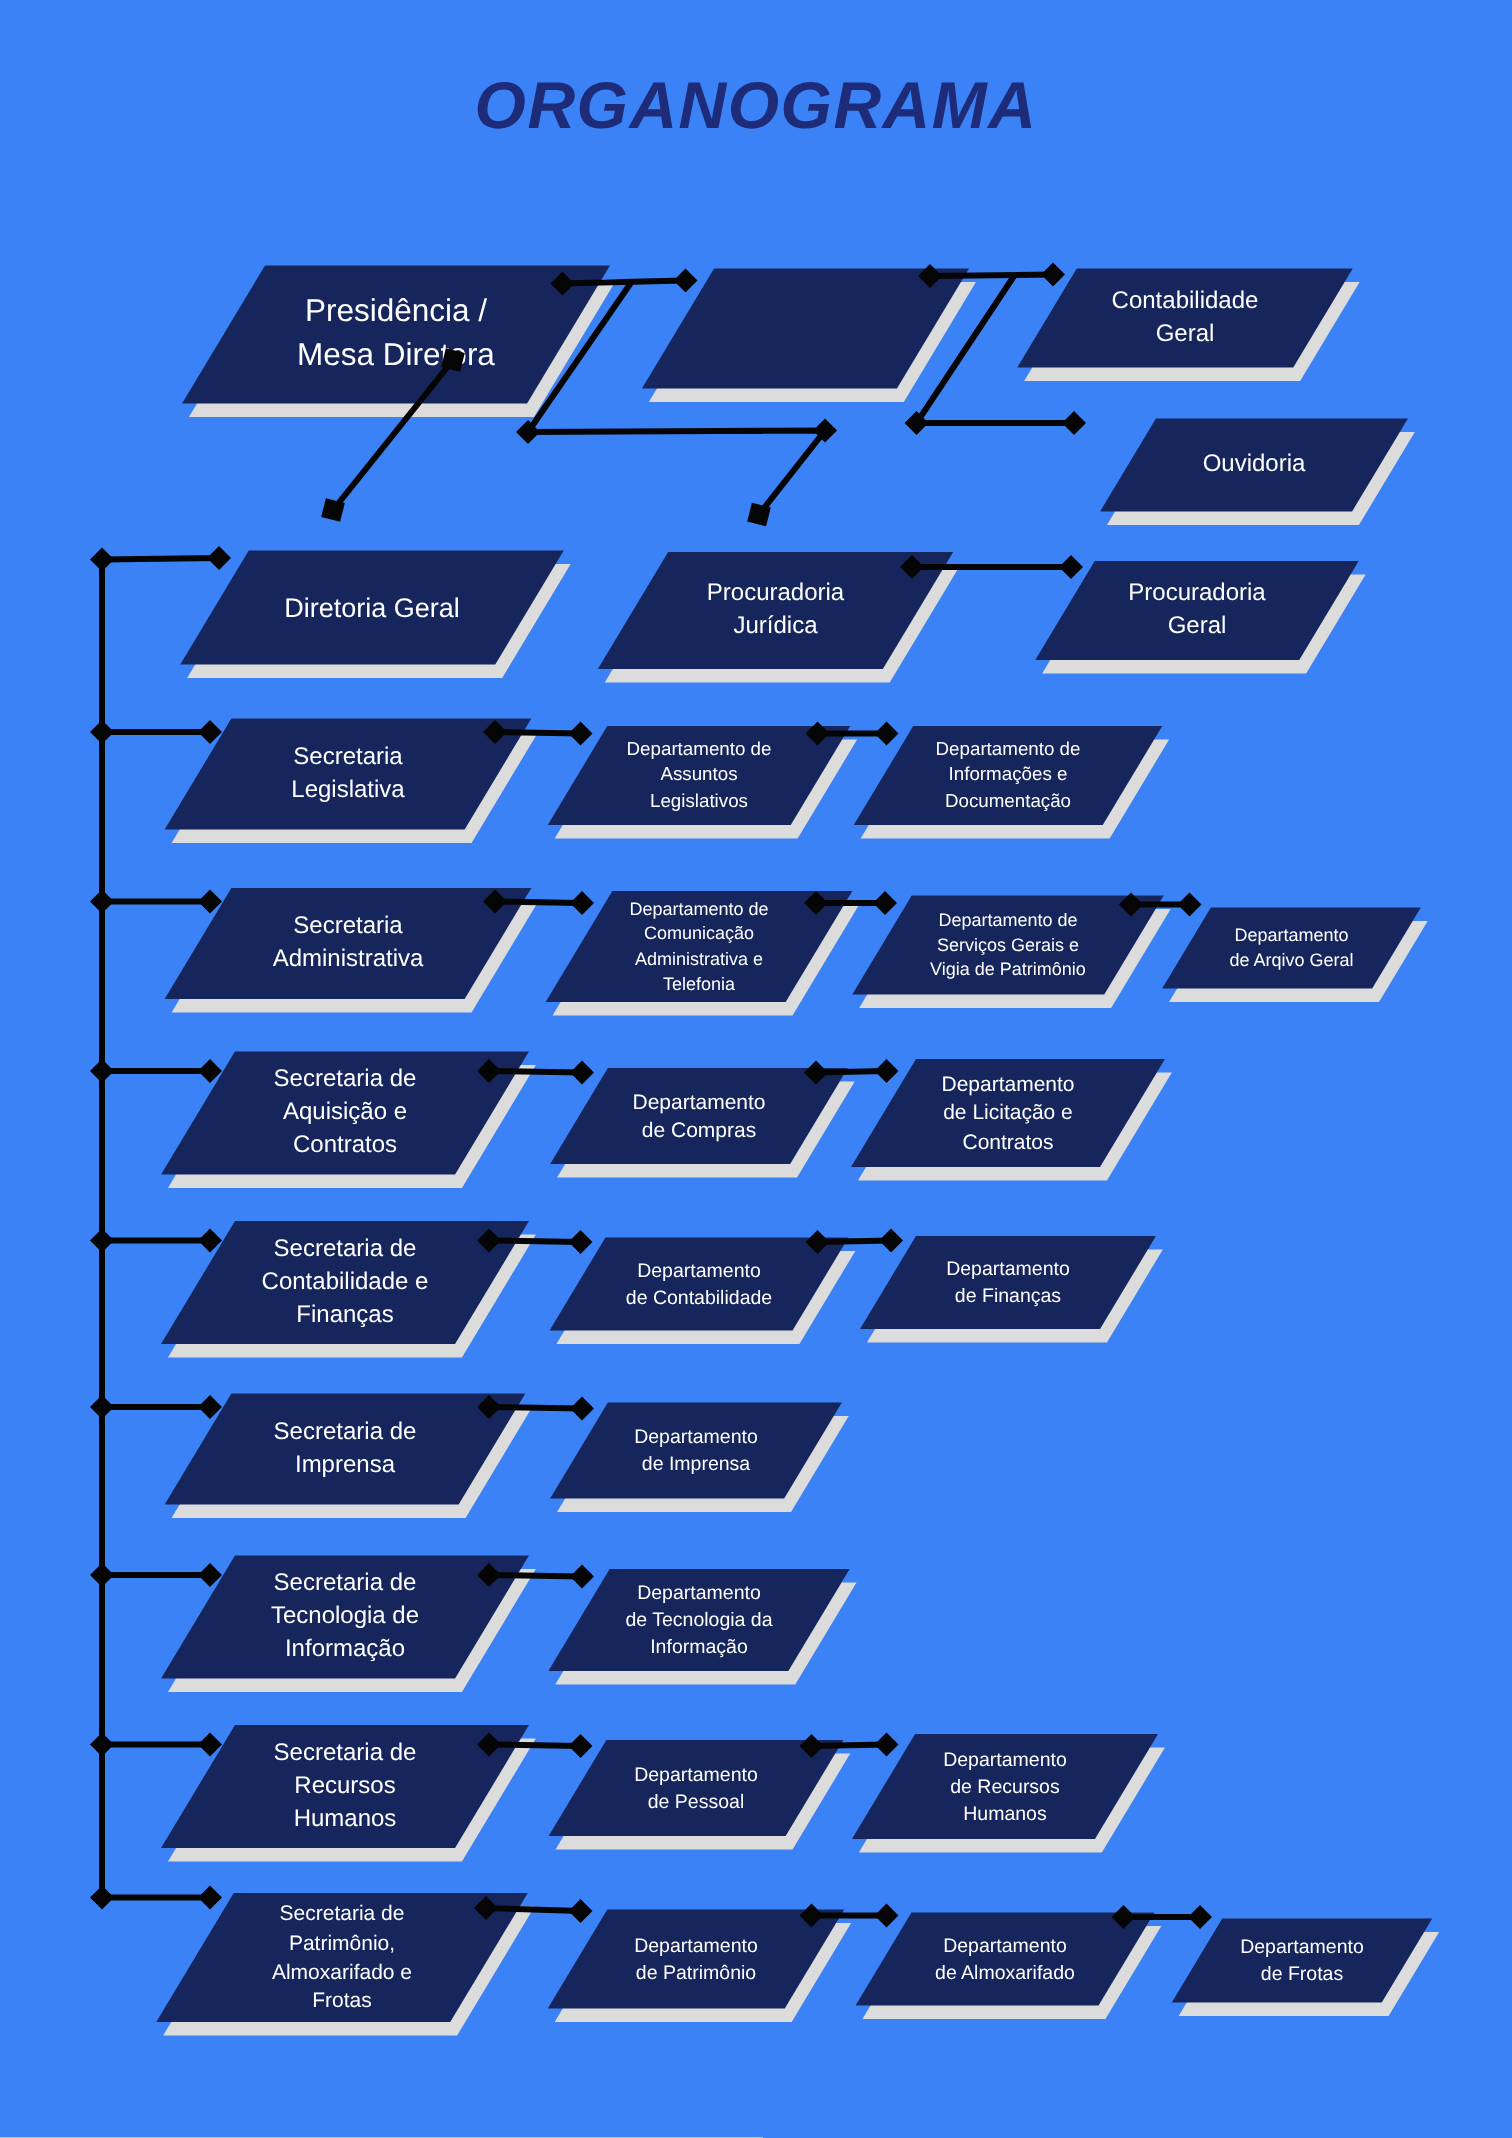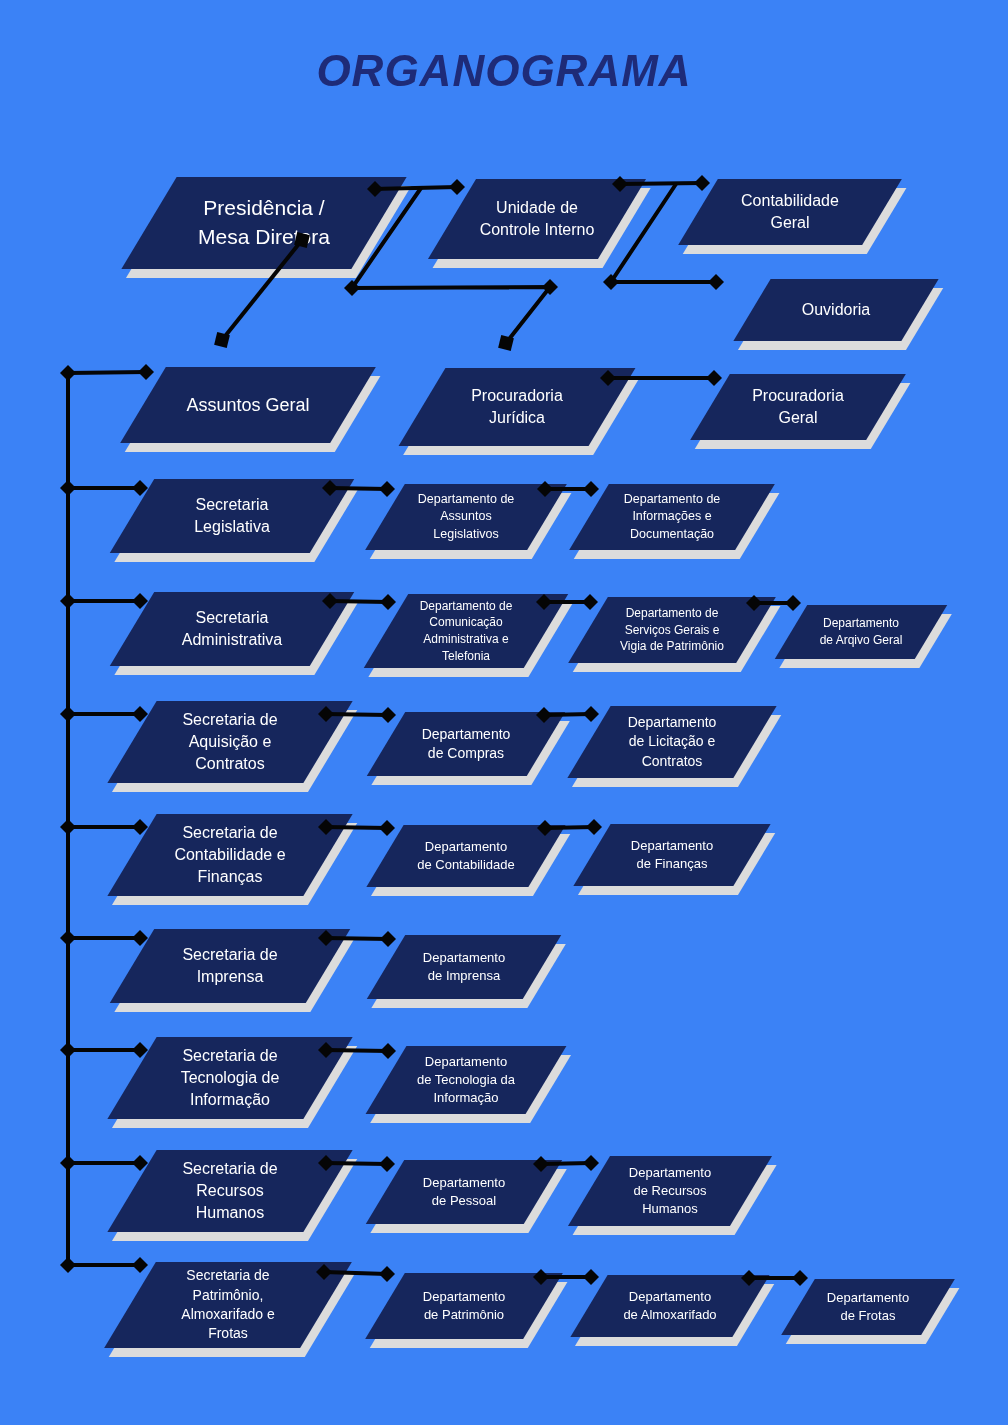--- a/index.html
+++ b/index.html
@@ -20,35 +20,33 @@
 <div class="canvas">
   <div class="title" style="color: rgb(30, 43, 120);">ORGANOGRAMA</div>
   <div id="nodes">
       <div class="node" style="left: 149px; top: 149px; width: 230px; height: 92px; font-size: 21px;">
         <div class="node-bg"></div>
         <div class="node-label">Presidência /
 Mesa Diretora</div>
       </div>
       <div class="node" style="left: 452px; top: 151px; width: 170px; height: 80px; font-size: 16px;">
         <div class="node-bg"></div>
-        <div class="node-label">Unidade de
-Controle Interno</div>
       </div>
       <div class="node" style="left: 698px; top: 151px; width: 184px; height: 66px; font-size: 16px;">
         <div class="node-bg"></div>
         <div class="node-label">Contabilidade
 Geral</div>
       </div>
       <div class="node" style="left: 752px; top: 251px; width: 168px; height: 62px; font-size: 16px;">
         <div class="node-bg"></div>
         <div class="node-label">Ouvidoria</div>
       </div>
       <div class="node" style="left: 143px; top: 339px; width: 210px; height: 76px; font-size: 18px;">
         <div class="node-bg"></div>
-        <div class="node-label">Assuntos Geral</div>
+        <div class="node-label">Diretoria Geral</div>
       </div>
       <div class="node" style="left: 422px; top: 340px; width: 190px; height: 78px; font-size: 16px;">
         <div class="node-bg"></div>
         <div class="node-label">Procuradoria
 Jurídica</div>
       </div>
       <div class="node" style="left: 710px; top: 346px; width: 176px; height: 66px; font-size: 16px;">
         <div class="node-bg"></div>
         <div class="node-label">Procuradoria
 Geral</div>

